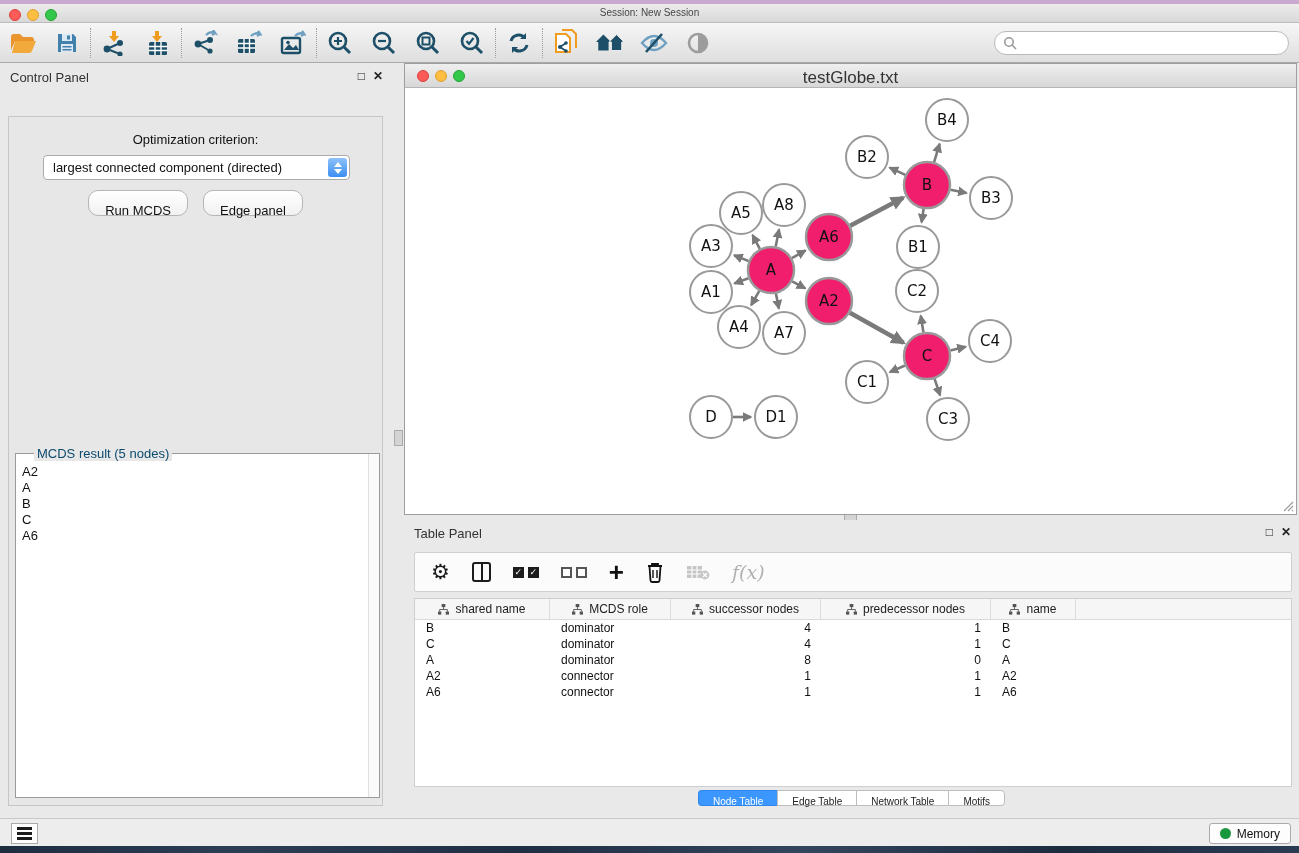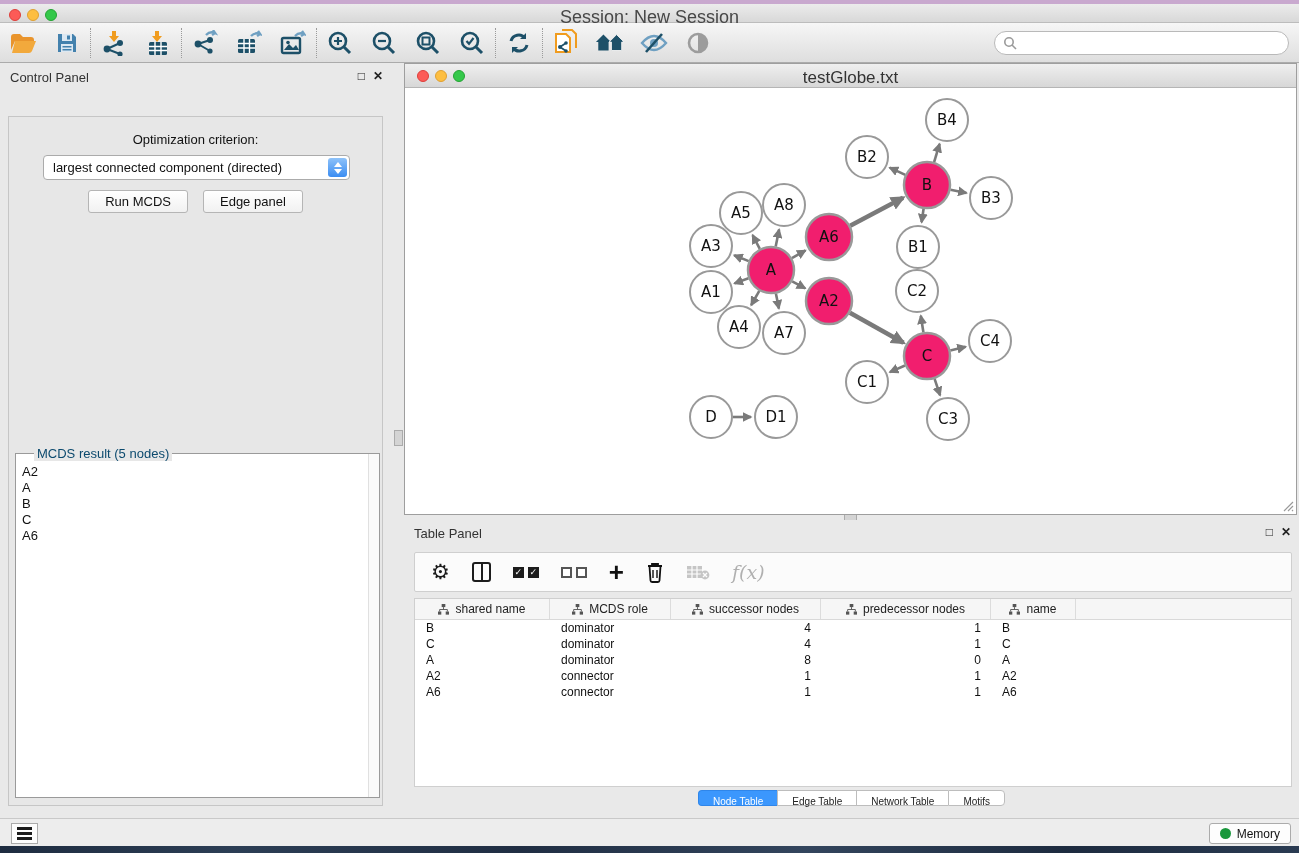--- a/index.html
+++ b/index.html
@@ -8,21 +8,21 @@
 
   
   .menustrip { position:absolute; left:0; top:0; width:1299px; height:4px; background:#c9a9cf; }
   .titlebar { position:absolute; left:0; top:4px; width:1299px; height:19px;
     background:linear-gradient(#ececec,#d8d8d8); border-bottom:1px solid #bcbcbc; }
   .tl { position:absolute; top:5px; width:12px; height:12px; border-radius:50%; }
   .tl.red { left:9px;  background:#fc5b57; border:1px solid #dd3f3b; }
   .tl.yel { left:27px; background:#fdbe41; border:1px solid #dfa032; }
   .tl.grn { left:45px; background:#34c84a; border:1px solid #24a334; }
   .title-text { position:absolute; left:0; right:0; top:3px; text-align:center;
-    font-size:18px; color:#474747; }
+    font-size:10px; color:#474747; }
 
   
   .toolbar { position:absolute; left:0; top:23px; width:1299px; height:40px;
     background:linear-gradient(#f6f6f6,#dedede); border-bottom:1px solid #ababab;
     display:flex; align-items:center; }
   .tb-group { display:flex; align-items:center; height:100%; padding:0 8px; gap:14px; }
   .tb-sep { width:1px; height:30px; border-left:1px dotted #9a9a9a; }
   .tb-btn { width:30px; height:30px; display:flex; align-items:center; justify-content:center; cursor:default; }
   .searchbox { position:absolute; right:10px; top:8px; width:295px; height:24px; background:#ffffff;
     border:1px solid #b9b9b9; border-radius:12px; display:flex; align-items:center; padding-left:8px; }
@@ -45,22 +45,22 @@
   .opt-label { position:absolute; left:0; width:100%; top:15px; text-align:center; font-size:13px; color:#111; }
   .criterion { position:absolute; left:34px; top:38px; width:307px; height:25px; background:#ffffff;
     border:1px solid #ababab; border-radius:4px; font-size:13px; color:#111;
     display:flex; align-items:center; padding-left:9px; }
   .stepper { position:absolute; right:2px; top:2px; width:19px; height:19px; border-radius:3px;
     background:linear-gradient(#8ec2f9,#3b8df2); display:flex; flex-direction:column;
     align-items:center; justify-content:center; gap:2px; }
   .stepper .up { width:0; height:0; border-left:4px solid transparent; border-right:4px solid transparent; border-bottom:5px solid #fff; }
   .stepper .dn { width:0; height:0; border-left:4px solid transparent; border-right:4px solid transparent; border-top:5px solid #fff; }
   .cp-buttons { position:absolute; left:0; top:73px; width:100%; display:flex; justify-content:center; gap:15px; }
-  .btn { background:linear-gradient(#ffffff,#f1f1f1); border:1px solid #b5b5b5; border-radius:3px;
-    font-size:13px; color:#111; padding:3px 16px; height:23px; }
+  .btn { background:linear-gradient(#ffffff,#f1f1f1); border:1px solid #b5b5b5; border-radius:10px;
+    font-size:13px; color:#111; padding:12px 16px; height:23px; }
   .result-frame { position:absolute; left:6px; top:336px; width:365px; height:345px;
     border:1px solid #9a9a9a; background:#ffffff; }
   .result-legend { position:absolute; left:18px; top:-8px; background:#e7e7e7; padding:0 3px;
     font-size:13px; color:#0c4a6e; }
   .result-list { position:absolute; left:1px; top:4px; bottom:1px; right:12px; overflow:hidden;
     font-size:13px; color:#111; padding:6px 0 0 5px; }
   .result-list div { line-height:16px; }
   .result-scroll { position:absolute; right:0; top:0; bottom:0; width:11px; background:#fafafa; border-left:1px solid #e0e0e0; }
 
   

